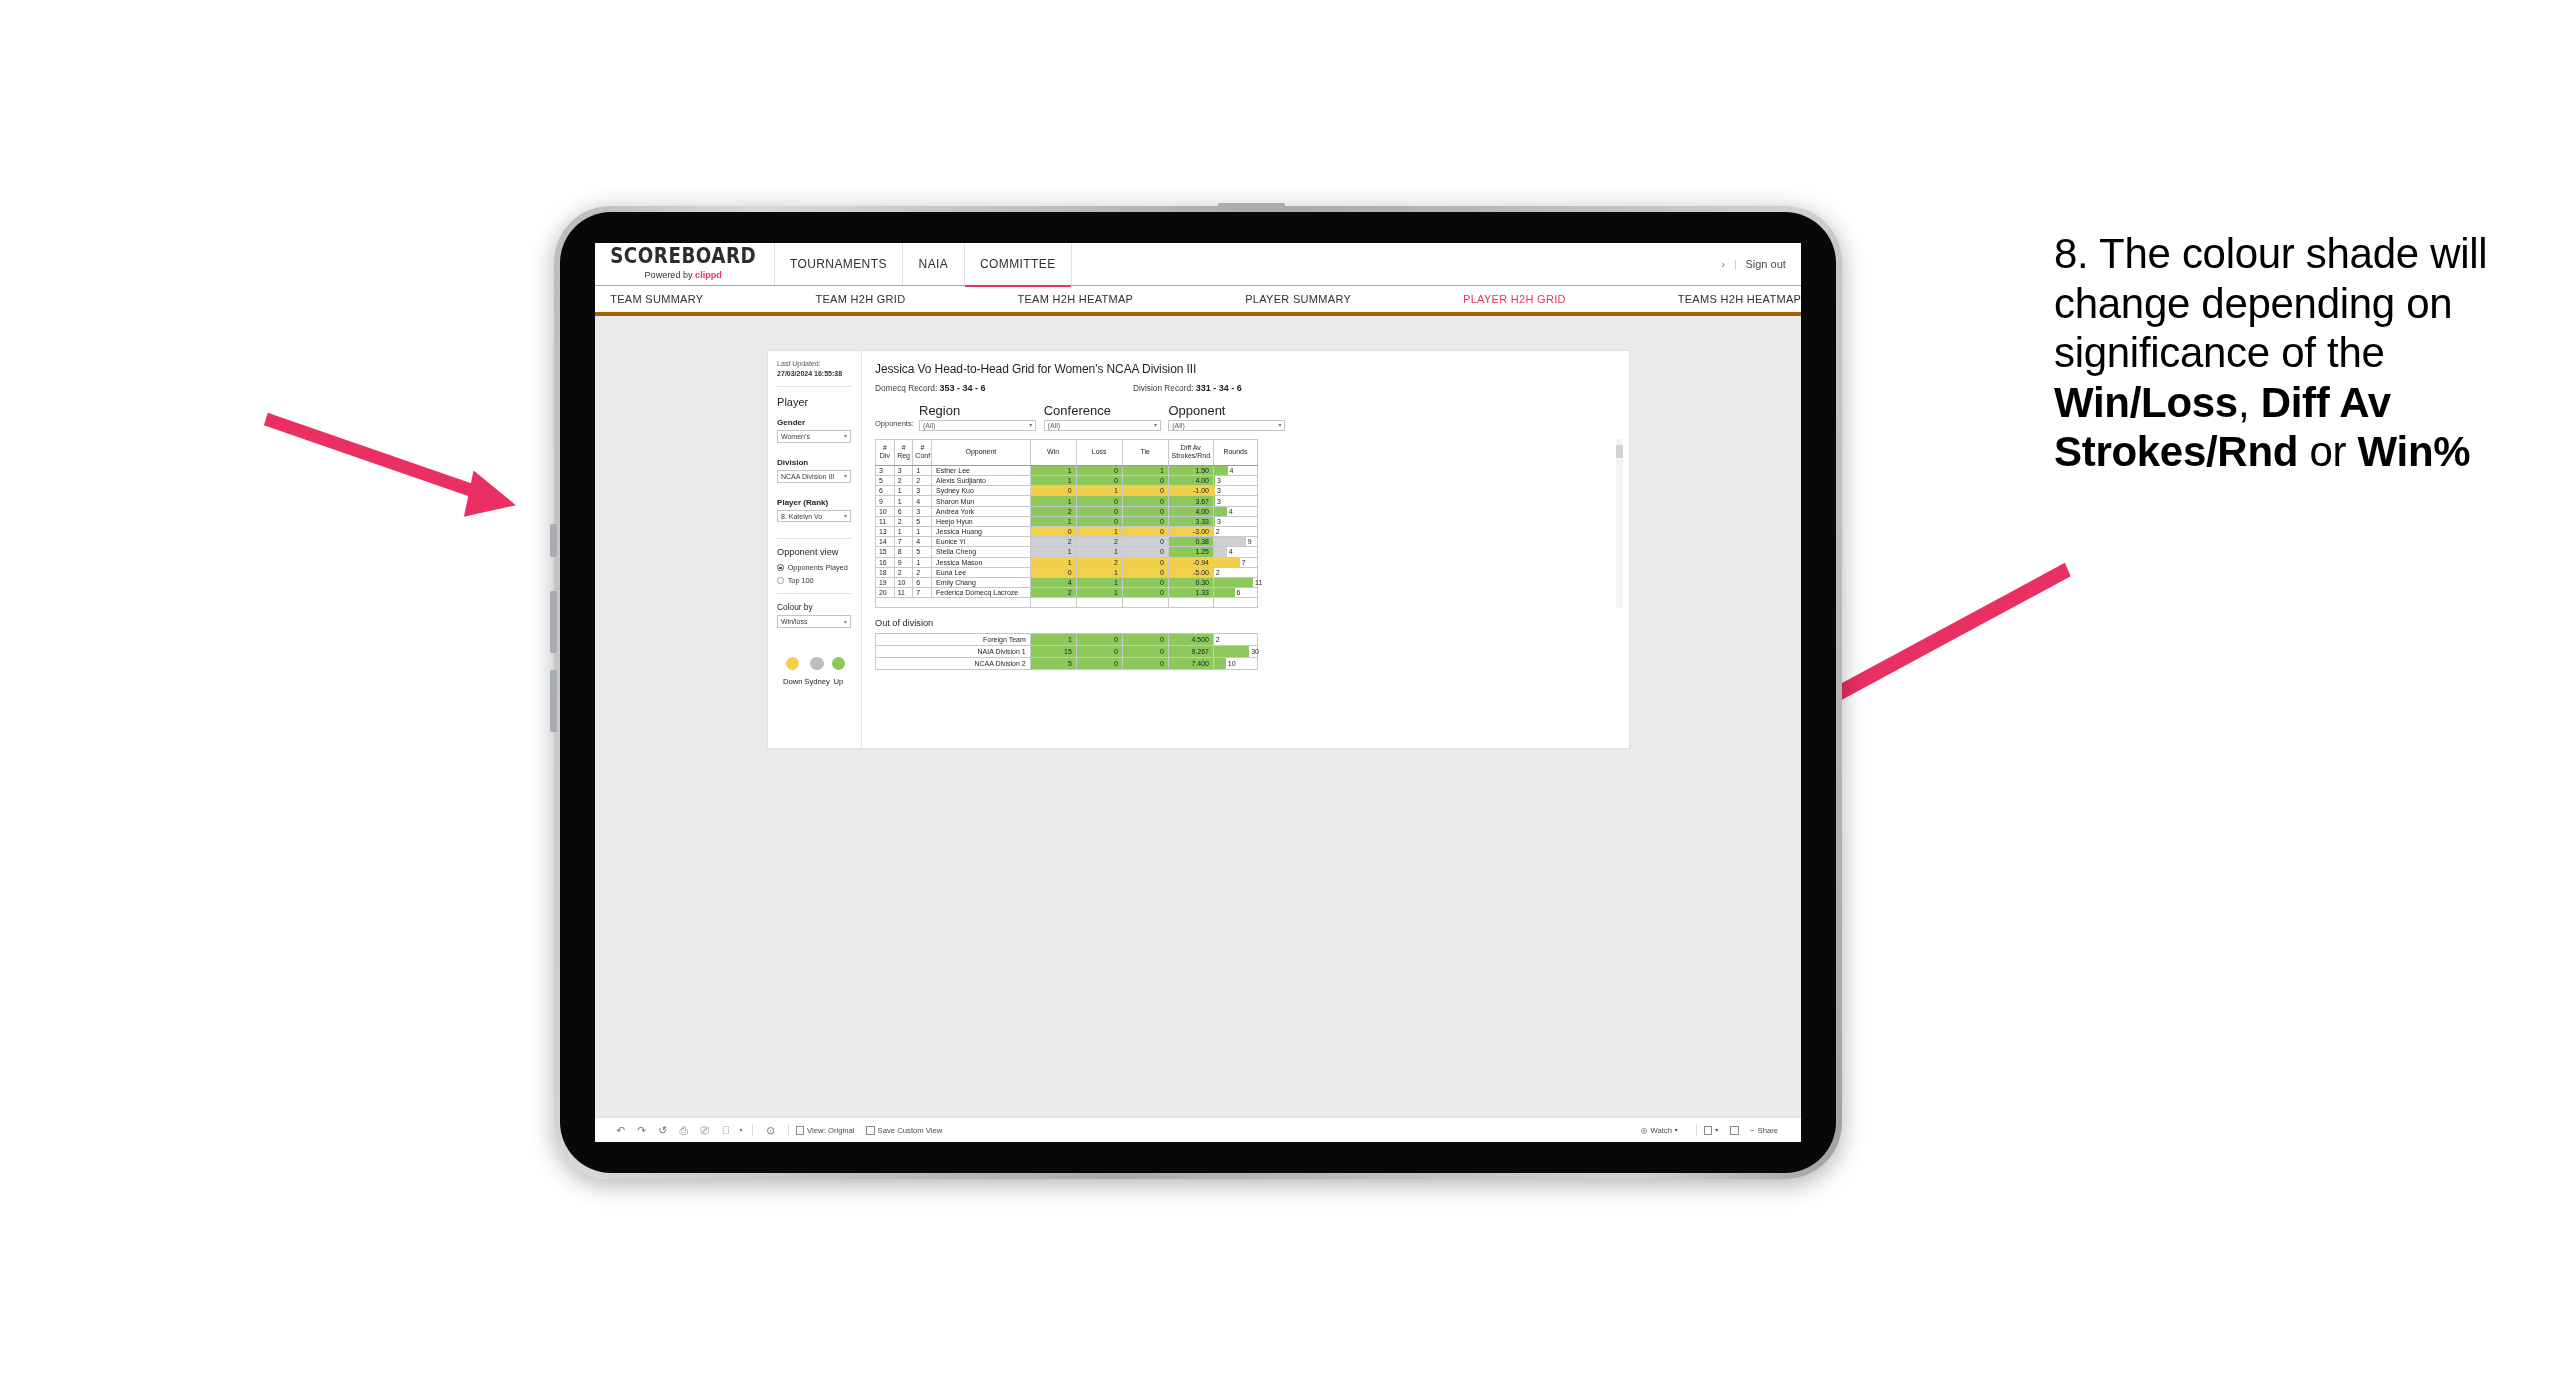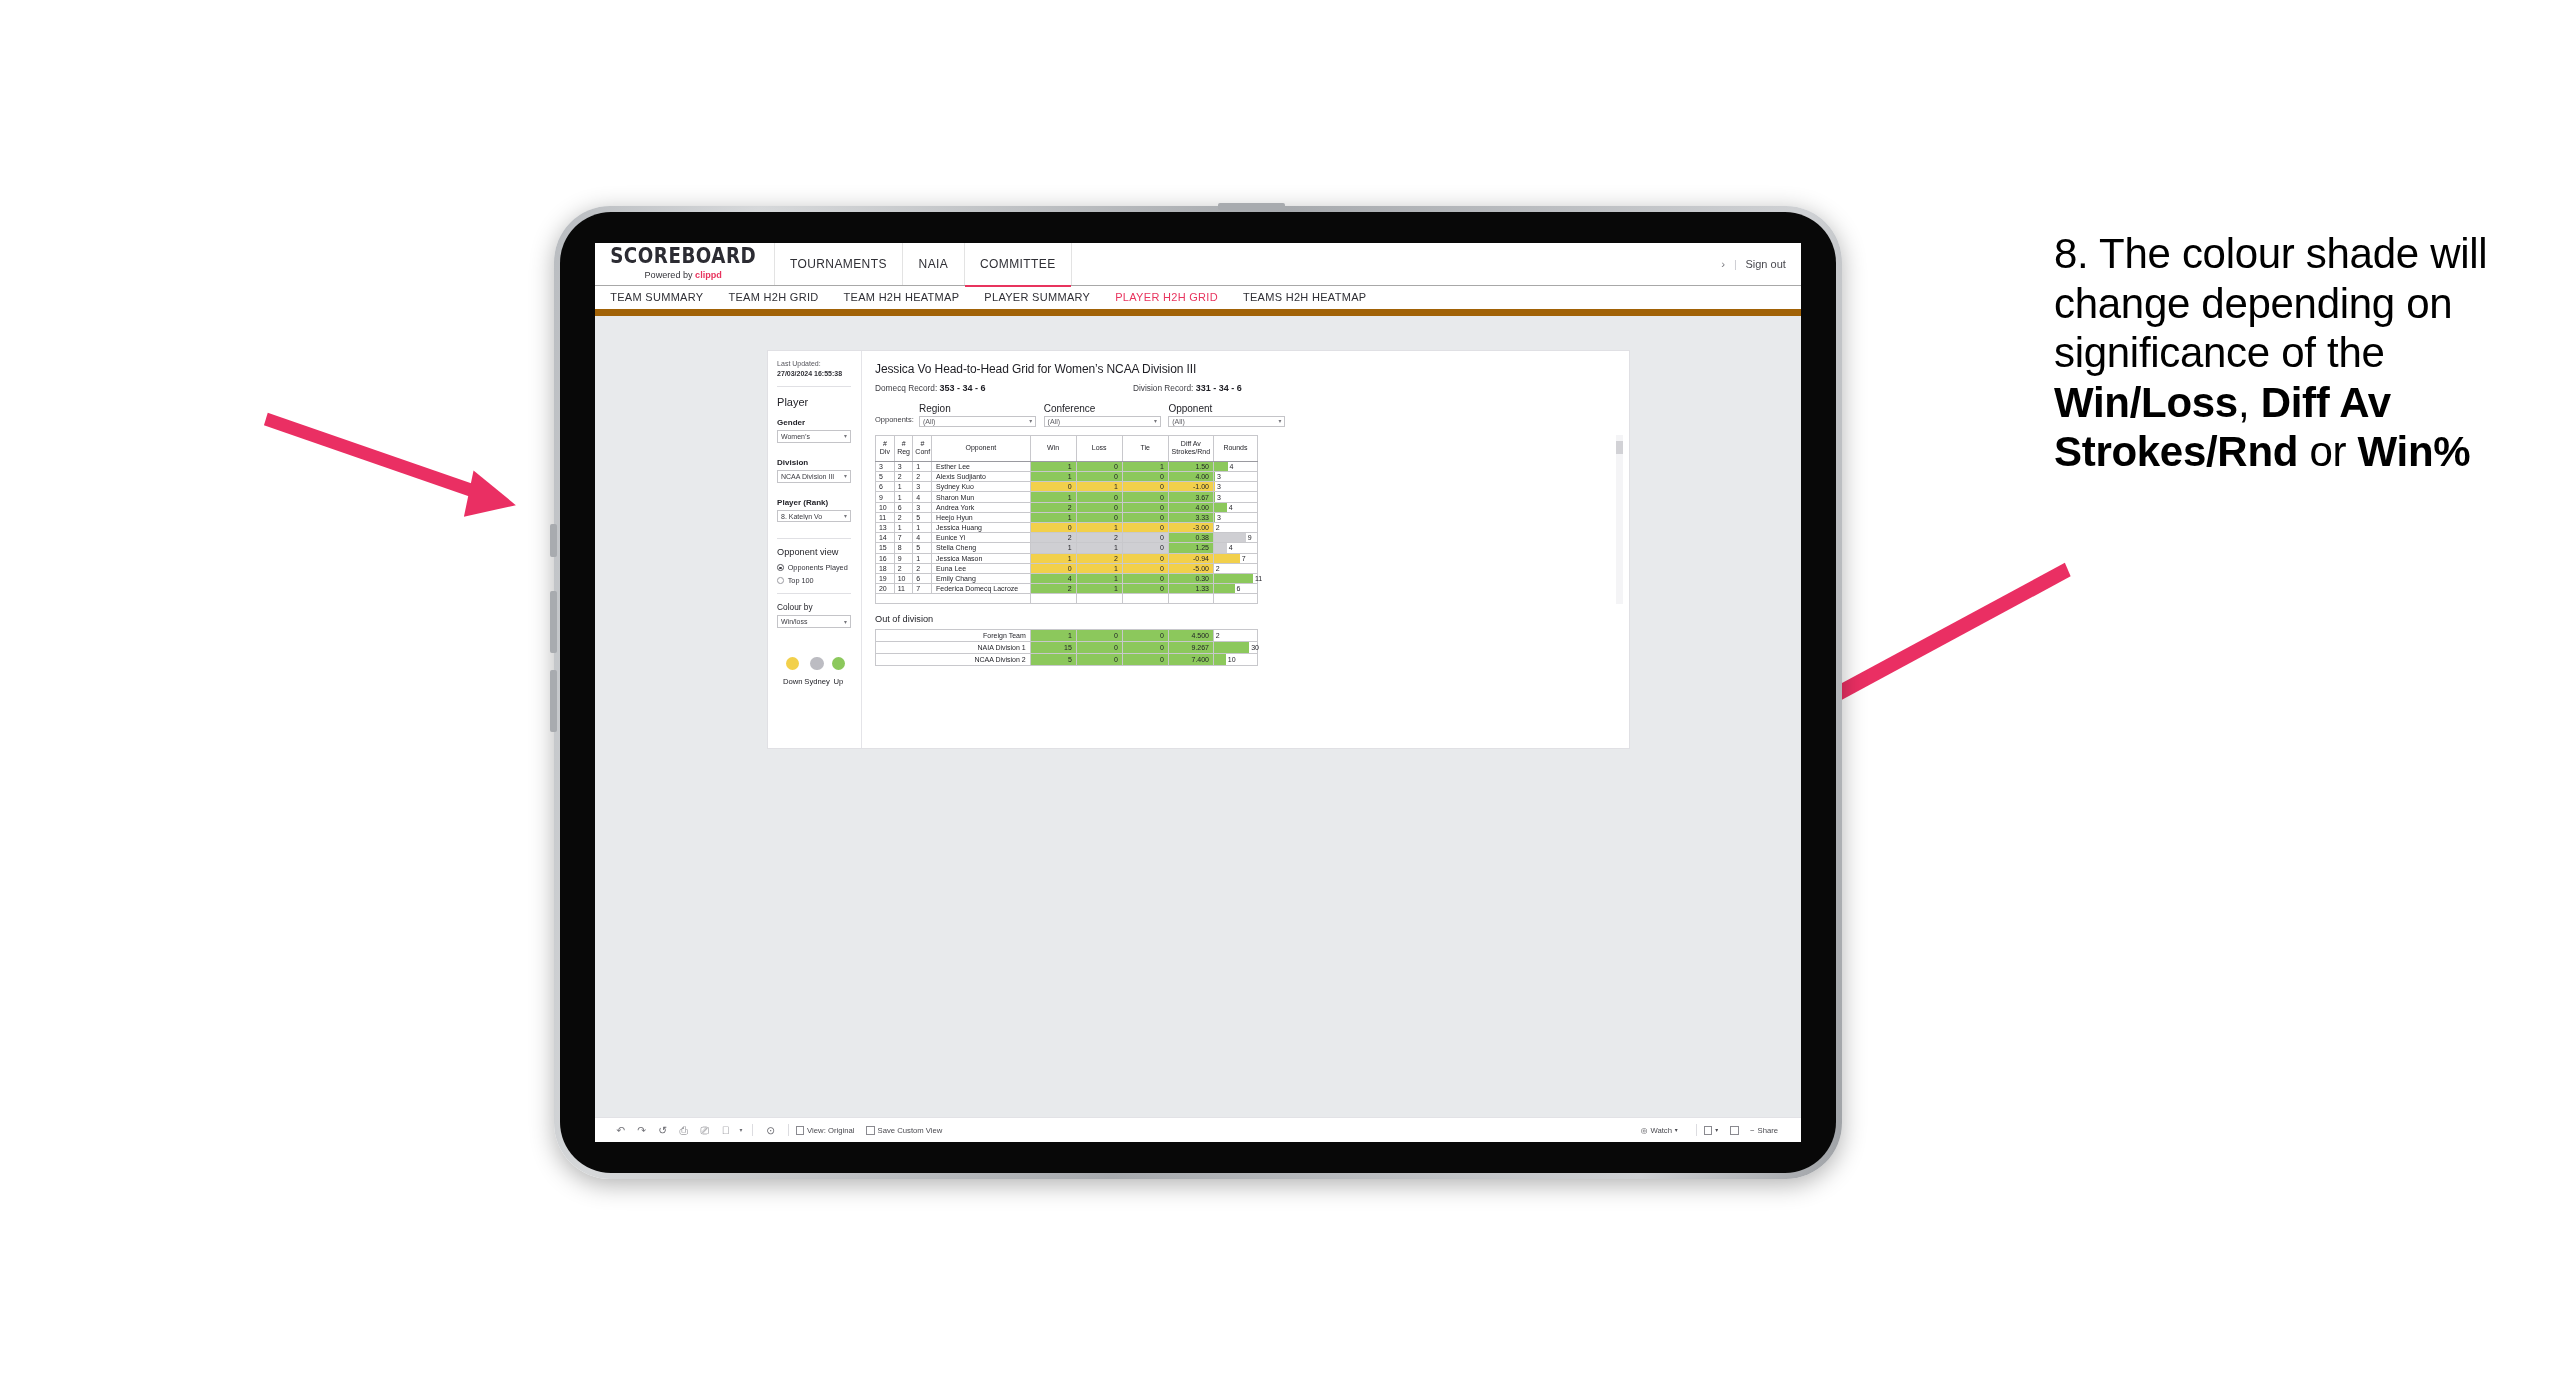--- a/index.html
+++ b/index.html
@@ -87,21 +87,21 @@
   .header-right {
     margin-left:auto; display:flex; align-items:center; gap:8.7px;
     padding-right: 15.4px; font-size: 11px; color:#4a4a50;
   }
   .header-right .chev { color:#7a7a80; font-size: 11.6px; }
   .header-right .bar  { color:#c9c9cf; }
 
   
   .subnav {
     height: 30px; background:#fff; display:flex; align-items:center;
-    padding-left: 15.4px; gap: 25px; border-bottom: 7px solid #a16207;
+    padding-left: 15.4px; gap: 25px; border-bottom: 4px solid #a16207; justify-content: space-between;
   }
   .subnav-item { font-size: 11px; color:#2f2f35; letter-spacing:0.3px; white-space: nowrap; }
   .subnav-item.active { color:#e8345e; }
 
   
   .canvas { background:#e8eaec; height: calc(100% - 73px); position: relative; padding-top: 35px; }
 
   .viz {
     position: relative;
     margin: 0 auto;
@@ -146,21 +146,21 @@
   .viz-title { font-size: 12px; color:#1e1e24; font-weight:400; letter-spacing:-0.1px; }
   .record-row { display:flex; margin-top: 6.7px; font-size: 8.3px; color:#3c3c42; }
   .record-row .rec { margin-right: 0; }
   .record-row .rec b { font-weight:700; color:#1e1e24; font-size: 9px; }
   .rec-1 { width: 258px; }
 
   .opp-filters { display:flex; align-items:flex-end; margin-top: 9.6px; gap: 0; }
   .opp-label { font-size: 7.5px; color:#3c3c42; padding-bottom: 2.9px; width: 44px; }
   .of-group { width: 117px; margin-right: 7.7px; }
   .of-group:last-child { margin-right:0; }
-  .of-h { font-size: 10px; color:#232329; margin-bottom: 1.9px; }
+  .of-h { font-size: 13px; color:#232329; margin-bottom: 1.9px; }
   .of-field {
     height: 11.6px; border:1px solid #c4c4c8; background:#fff;
     display:flex; align-items:center; padding: 0 2.9px;
     font-size: 7px; color:#5c5c62;
   }
   .of-field .val { flex:1; }
   .of-field .caret { font-size: 5.8px; color:#76767c; }
 
   
   .tbl-wrap { margin-top: 7.7px; position: relative; }

